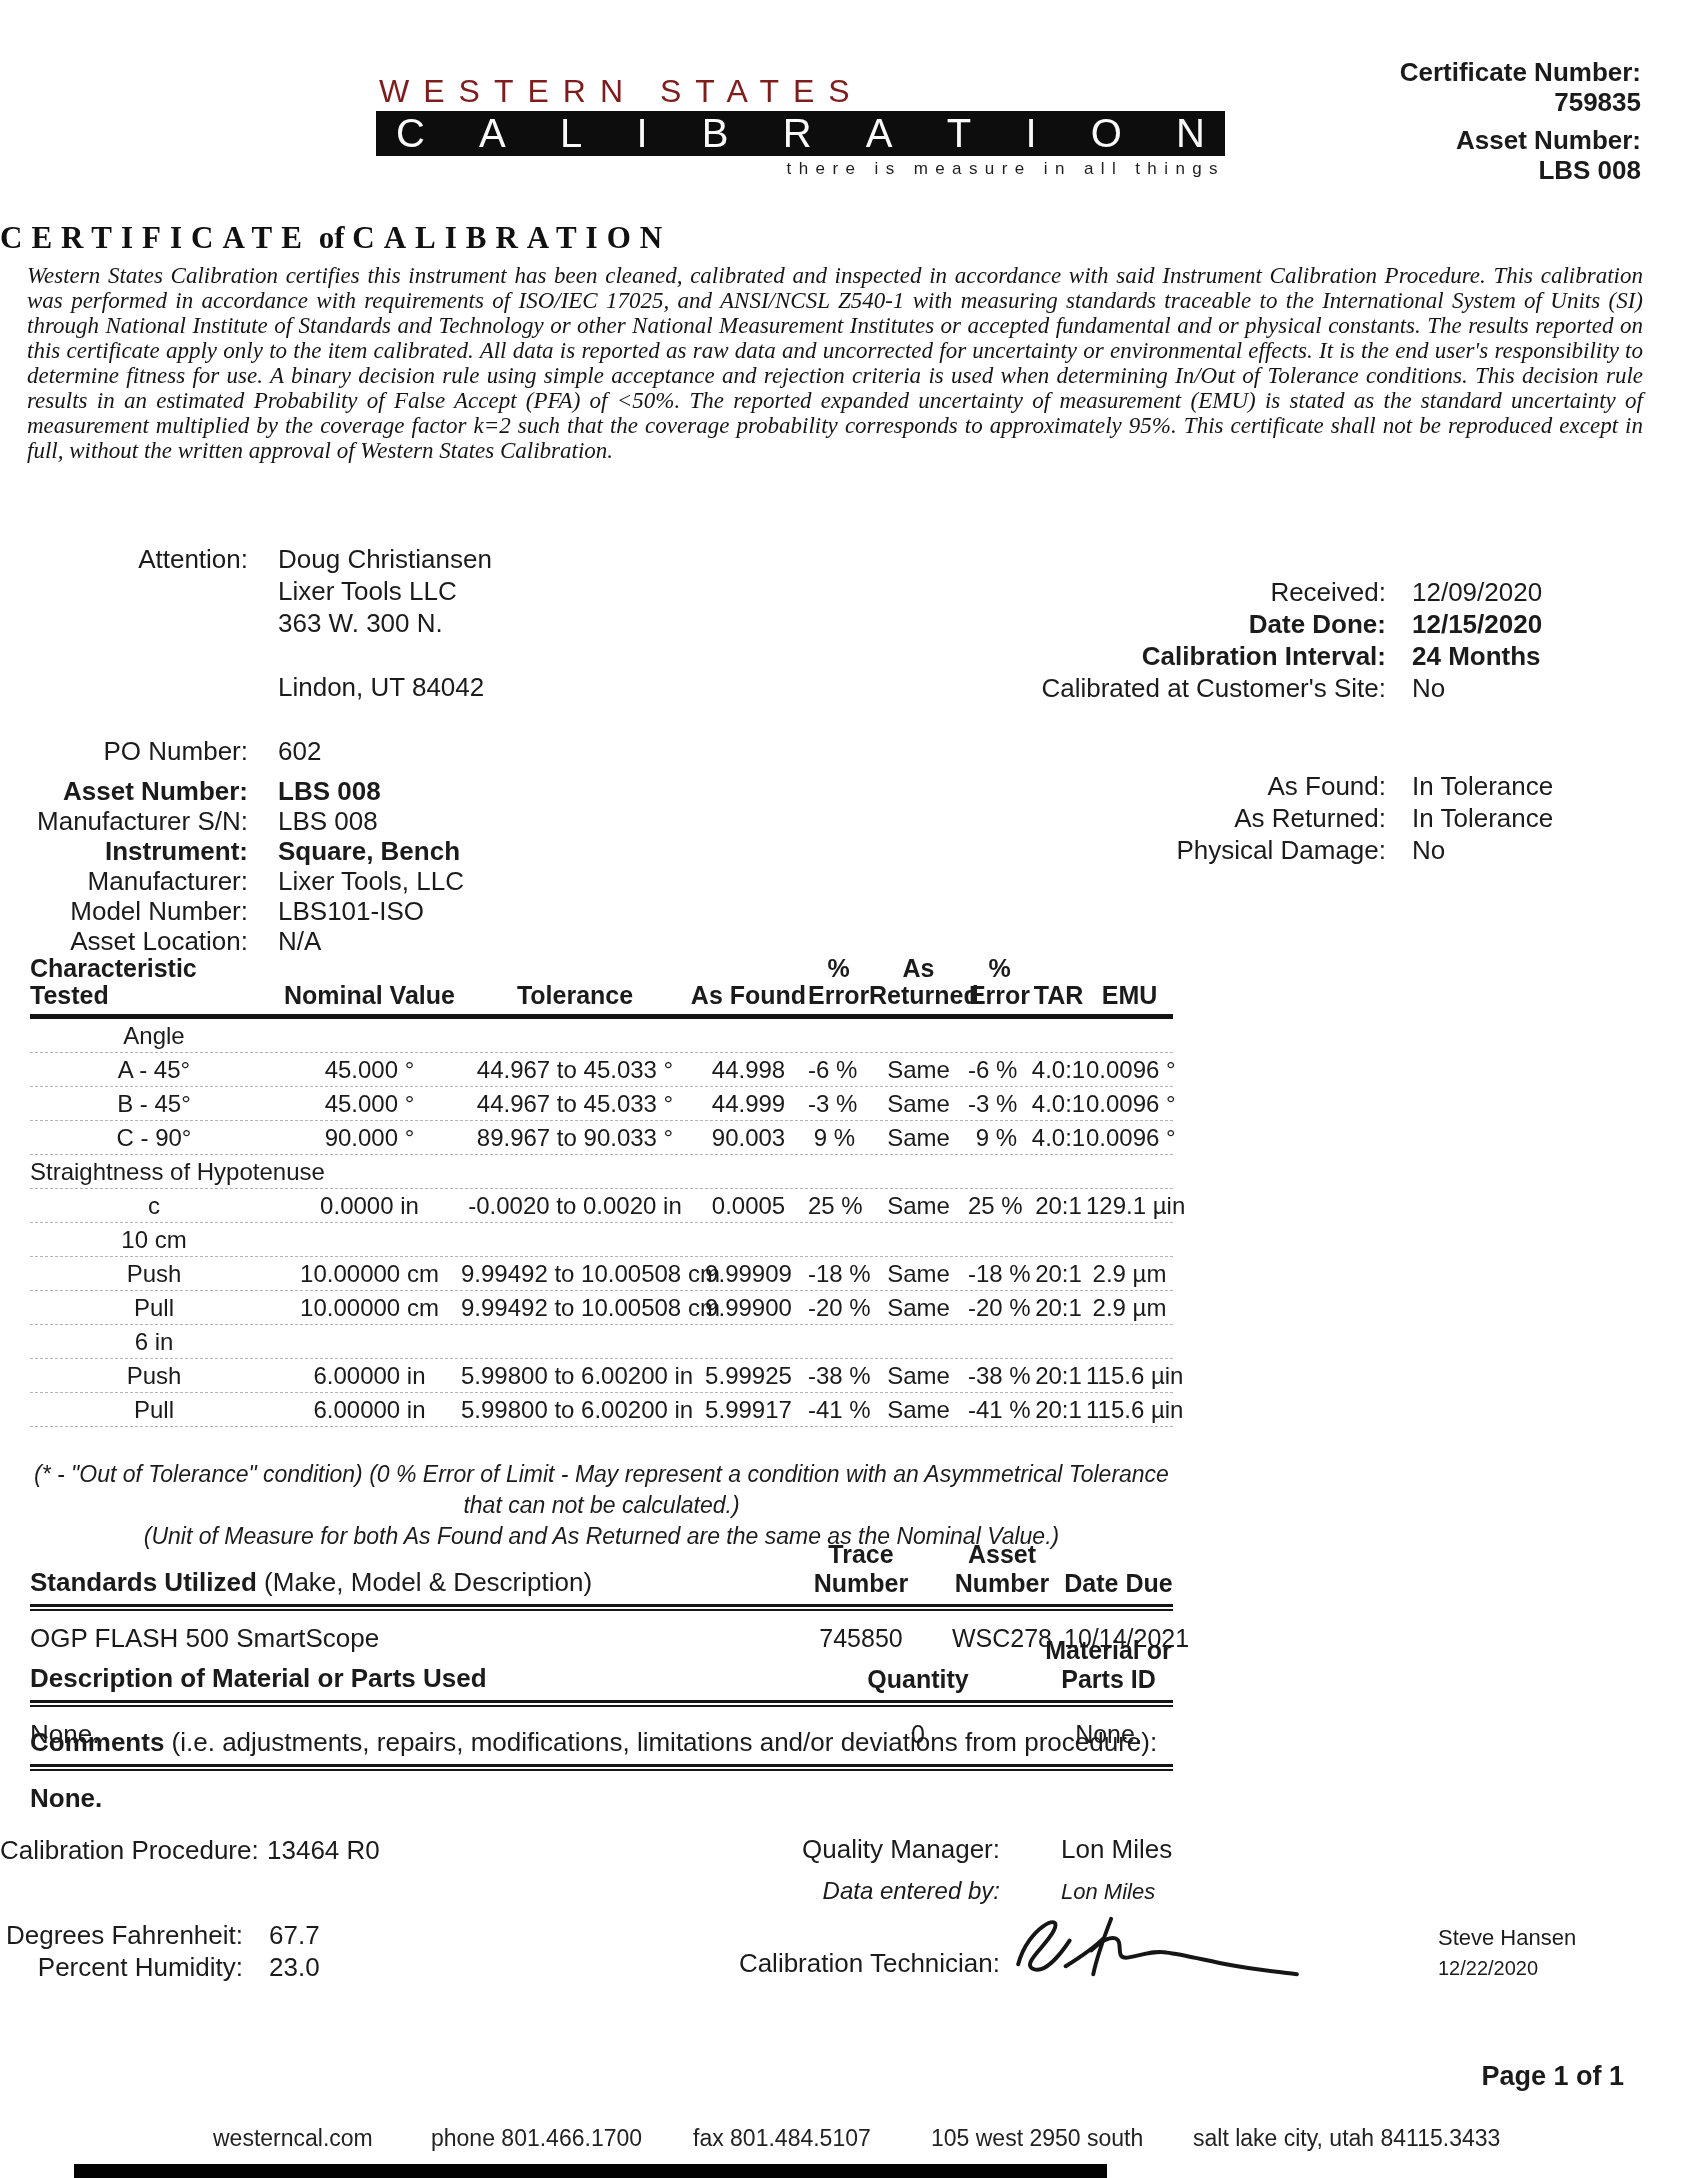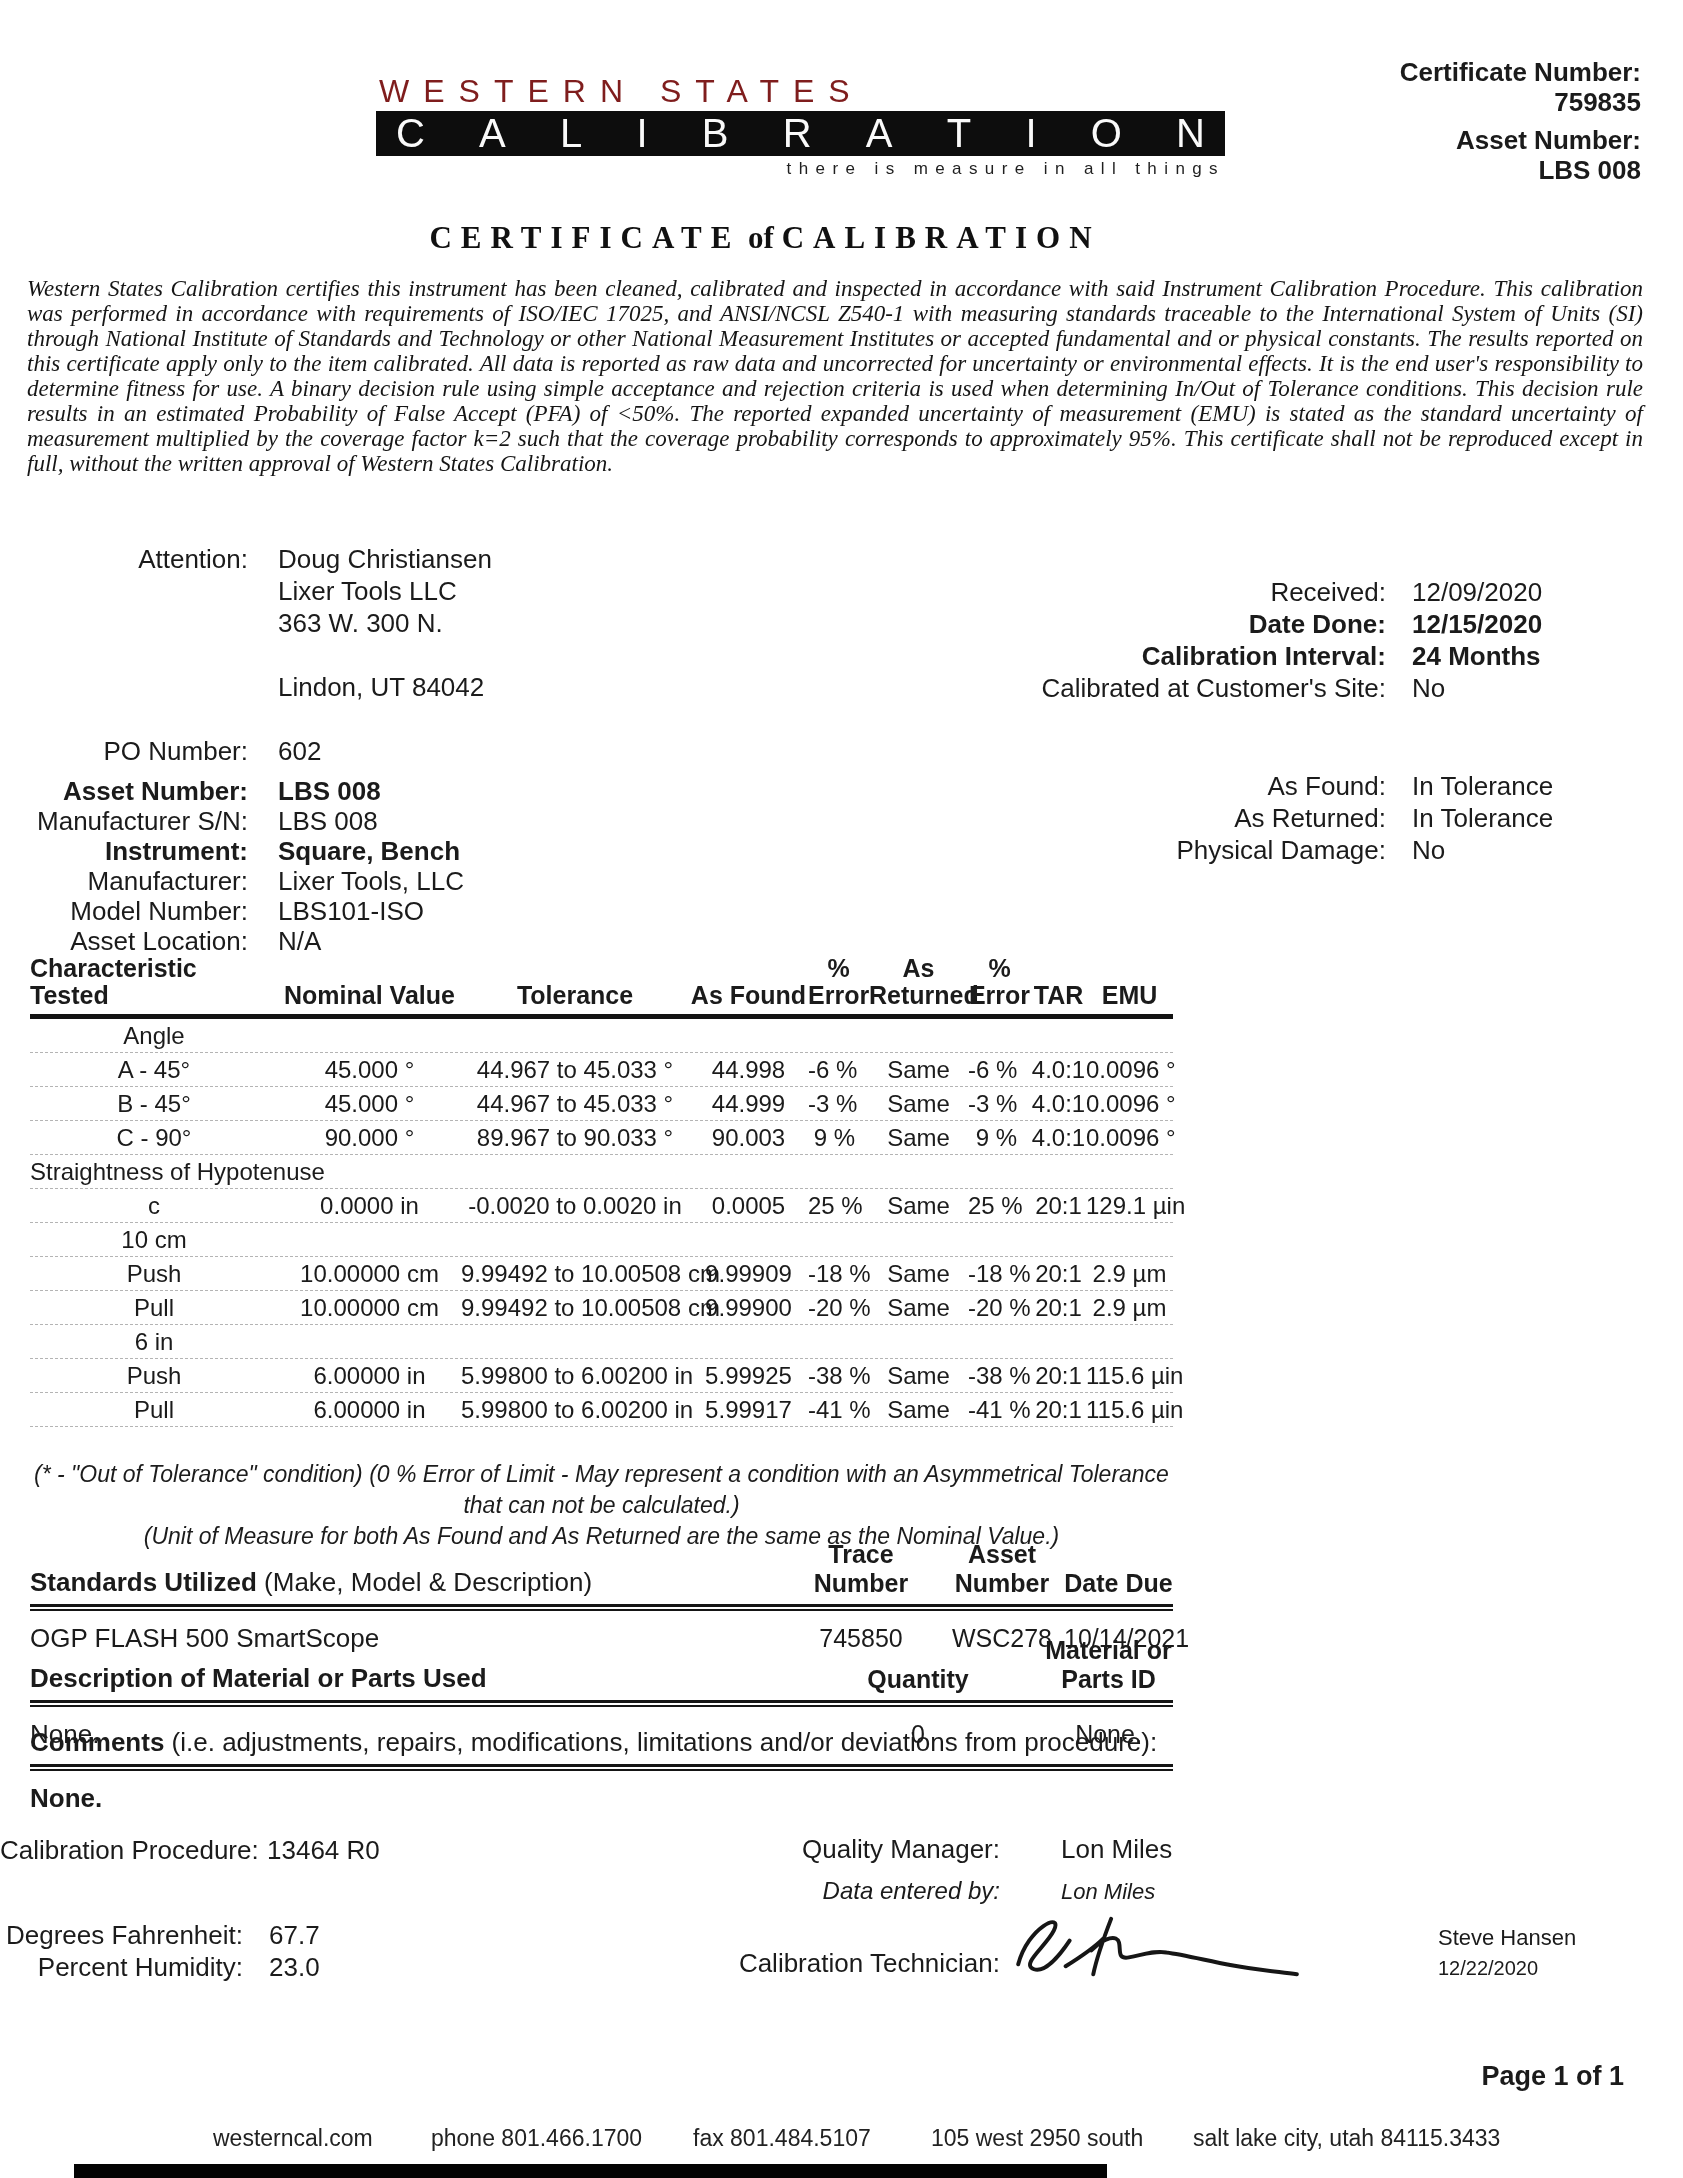--- a/index.html
+++ b/index.html
@@ -10,25 +10,25 @@
   }
   
   .logo-word{position:absolute; left:379px; top:73px; font-size:32px; letter-spacing:14px; color:#7f1d1d; white-space:nowrap;}
   .logo-bar{position:absolute; left:376px; top:111px; width:849px; height:45px; background:#0d0d0d;}
   .logo-bar-text{display:flex; justify-content:space-between; align-items:center; height:100%; padding:0 20px; color:#fafafa; font-size:40px; font-weight:400;}
   .logo-tagline{position:absolute; left:376px; top:159px; width:849px; text-align:right; font-size:17px; letter-spacing:7.4px; color:#1f1f1f; white-space:nowrap;}
   
   .cert-meta{position:absolute; right:42px; top:57px; text-align:right; font-weight:bold; font-size:26px; line-height:30px;}
   .cert-meta .gap{height:8px;}
   
-  .doc-title{position:absolute; left:0; top:220px; width:1530px; text-align:center;
+  .doc-title{position:absolute; left:0; top:220px; width:1530px; text-align:left;
     font-family:"Liberation Serif", serif; font-weight:bold; font-size:31px; color:#111;}
   .doc-title .sp{letter-spacing:9px;}
   
-  .intro{position:absolute; left:27px; top:276px; width:1616px;
+  .intro{position:absolute; left:27px; top:263px; width:1616px;
     font-family:"Liberation Serif", serif; font-style:italic; font-size:23px; line-height:25px;
     text-align:justify; color:#161616;}
   
   .kv{position:absolute;}
   .kv-row{display:flex; align-items:baseline;}
   .kv-label{width:248px; text-align:right; font-size:26px; line-height:32px; white-space:nowrap;}
   .kv-value{margin-left:30px; font-size:26px; line-height:32px; white-space:nowrap;}
   .kv-r .kv-label{width:366px;}
   .kv-r .kv-value{margin-left:26px;}
   .bold{font-weight:bold;}

